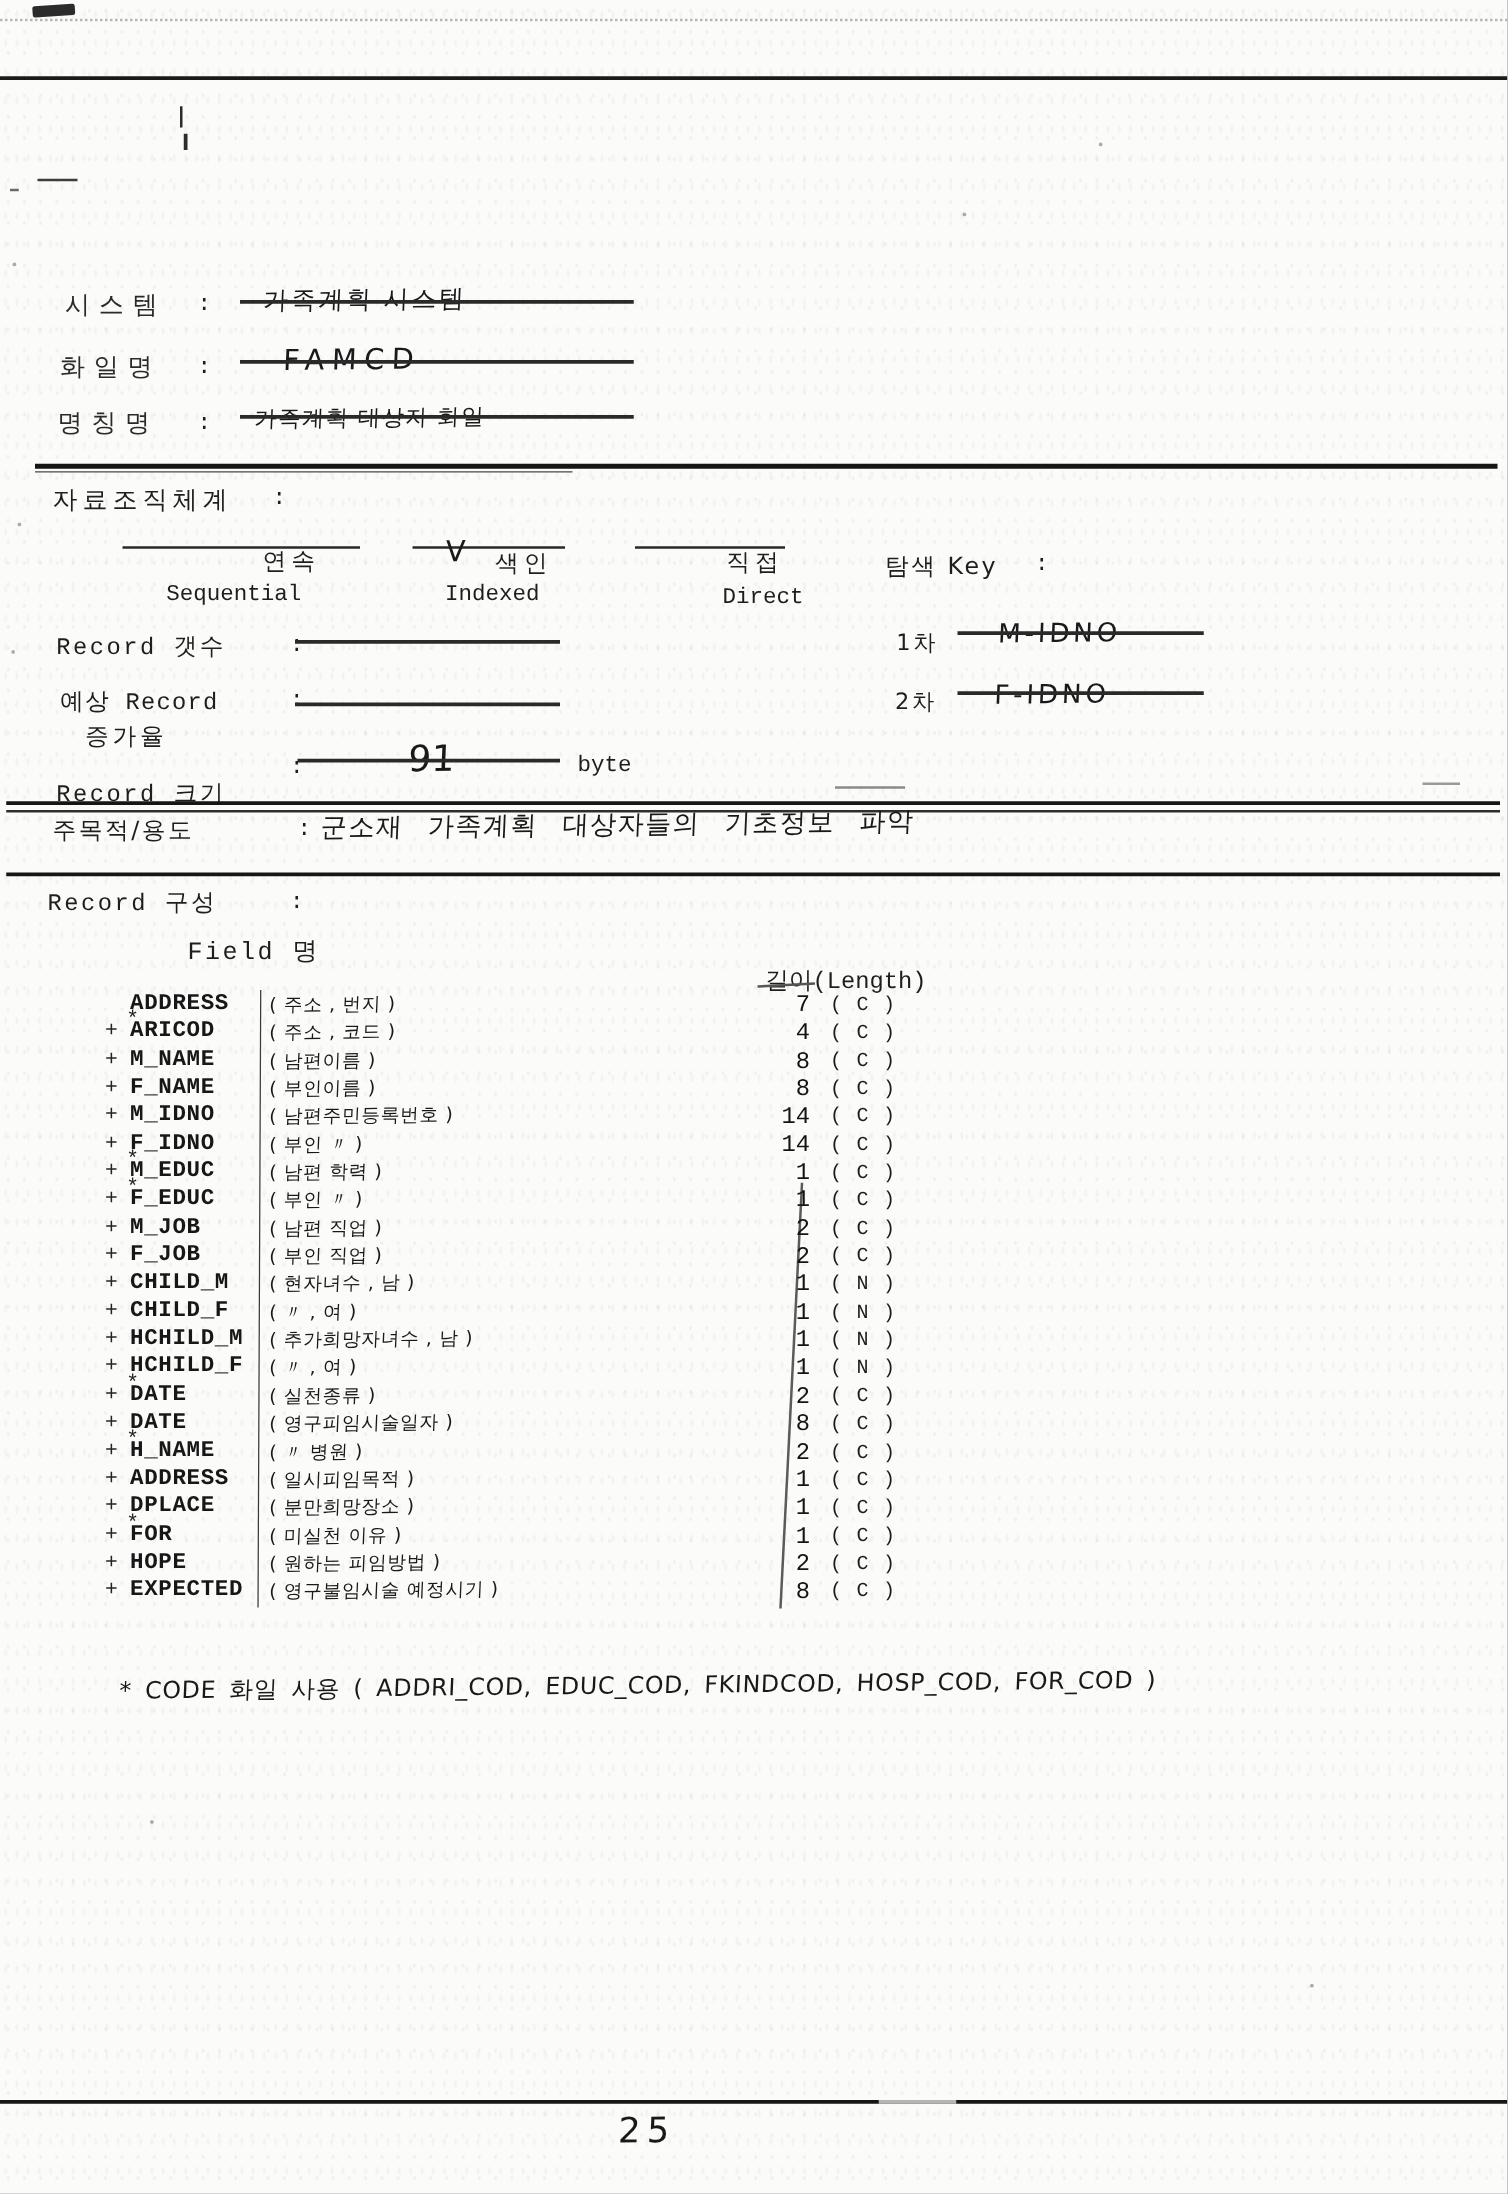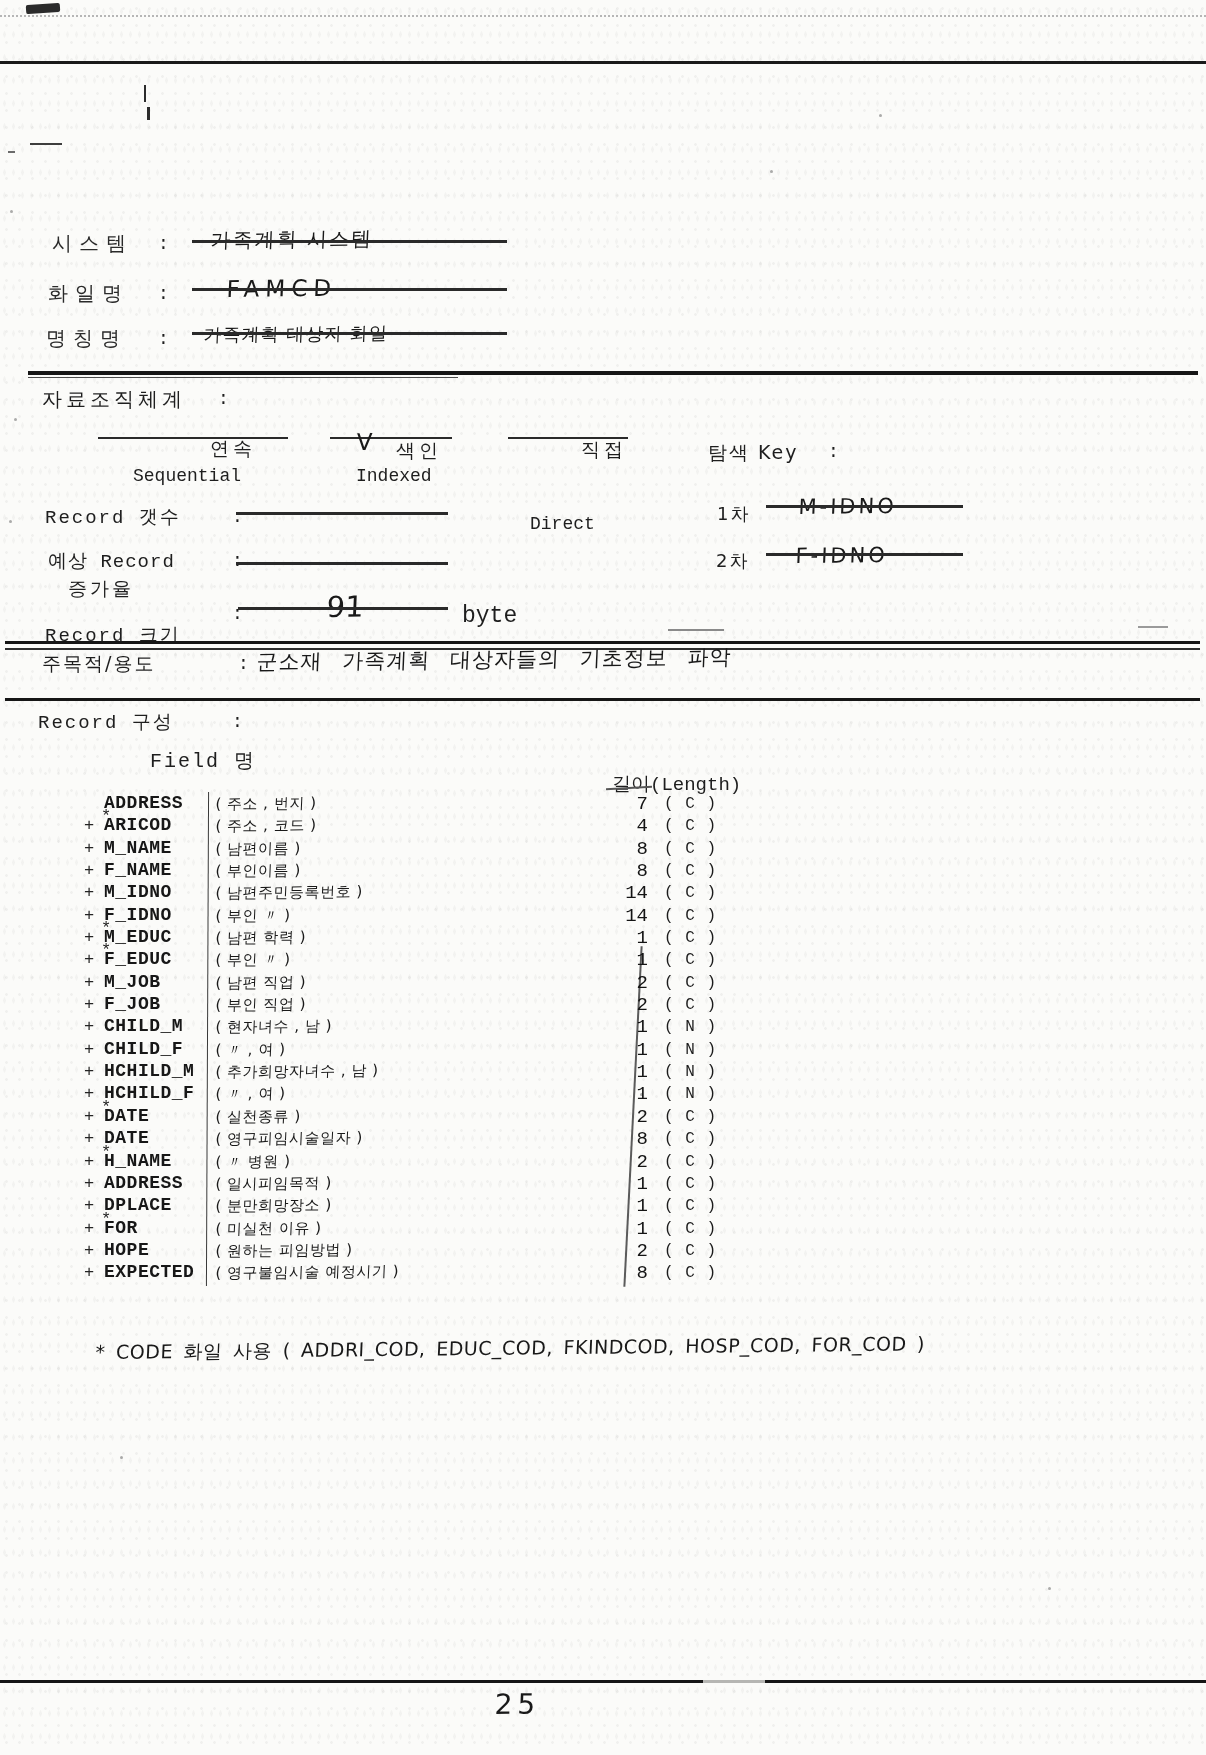--- a/index.html
+++ b/index.html
@@ -61,21 +61,21 @@
   .org-col{left:218px;top:389px;font-size:18px;}
   .seq-line{left:98px;top:437px;width:190px;}
   .seq-kor{left:210px;top:436px;font-size:19px;letter-spacing:4px;}
   .seq-eng{left:133px;top:466px;font-size:18px;}
   .idx-line{left:330px;top:437px;width:122px;}
   .idx-mark{left:356px;top:429px;font-size:23px;}
   .idx-kor{left:396px;top:438px;font-size:19px;letter-spacing:4px;}
   .idx-eng{left:356px;top:466px;font-size:18px;}
   .dir-line{left:508px;top:437px;width:120px;}
   .dir-kor{left:581px;top:437px;font-size:19px;letter-spacing:4px;}
-  .dir-eng{left:530px;top:468px;font-size:18px;margin-top:46px;}
+  .dir-eng{left:578px;top:468px;font-size:18px;}
   .key-lbl{left:708px;top:440px;font-size:19px;letter-spacing:2px;}
   .key-col{left:828px;top:442px;font-size:18px;}
 
   
   .cnt-lbl{left:45px;top:504px;font-size:19px;letter-spacing:2px;}
   .cnt-col{left:232px;top:507px;font-size:18px;}
   .cnt-line{left:236px;top:512px;width:212px;border-bottom-width:3px;}
   .key1-lbl{left:717px;top:502px;font-size:18px;letter-spacing:2px;}
   .key1-val{left:798px;top:495px;font-size:21px;letter-spacing:3px;}
   .key1-line{left:766px;top:505px;width:197px;border-bottom-width:3px;}
@@ -83,21 +83,21 @@
   .gr-lbl2{left:68px;top:576px;font-size:19px;letter-spacing:3px;}
   .gr-col{left:232px;top:551px;font-size:18px;}
   .gr-line{left:236px;top:562px;width:212px;border-bottom-width:3px;}
   .key2-lbl{left:716px;top:549px;font-size:18px;letter-spacing:2px;}
   .key2-val{left:795px;top:544px;font-size:21px;letter-spacing:3px;}
   .key2-line{left:766px;top:553px;width:197px;border-bottom-width:3px;}
   .size-lbl{left:45px;top:622px;font-size:19px;letter-spacing:2px;}
   .size-col{left:232px;top:604px;font-size:18px;}
   .size-val{left:326px;top:590px;font-size:29px;}
   .size-line{left:238px;top:607px;width:210px;border-bottom-width:3px;}
-  .size-unit{left:462px;top:603px;font-size:23px;}
+  .size-unit{left:462px;top:603px;font-size:18px;}
   .rule2{left:5px;top:641px;width:1195px;height:3px;}
   .rule2b{left:5px;top:648px;width:1195px;height:2px;background:#2e2e2e;}
 
   
   .pur-lbl{left:42px;top:651px;font-size:19px;letter-spacing:2px;}
   .pur-col{left:238px;top:654px;font-size:18px;}
   .pur-val{left:256px;top:648px;font-size:21px;word-spacing:12px;letter-spacing:1px;}
   .rule3{left:5px;top:698px;width:1195px;height:3px;}
 
   

